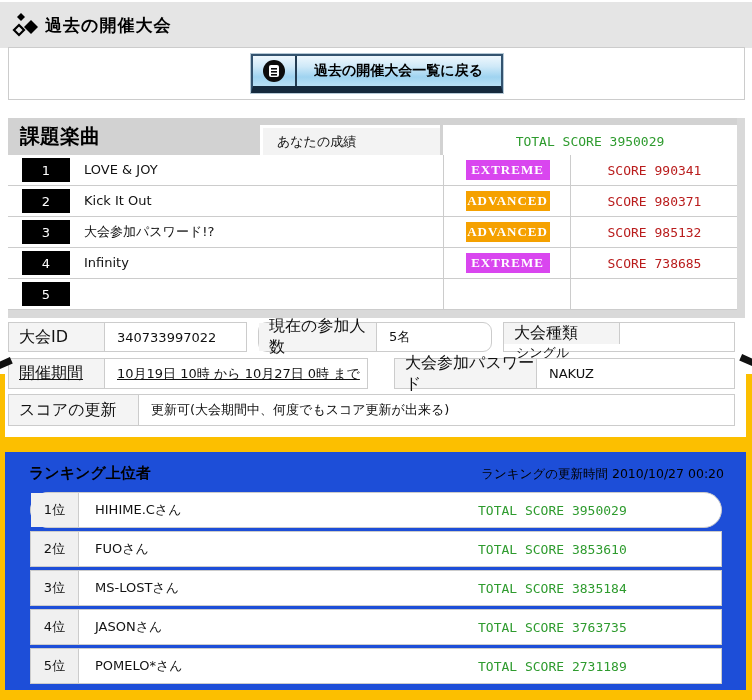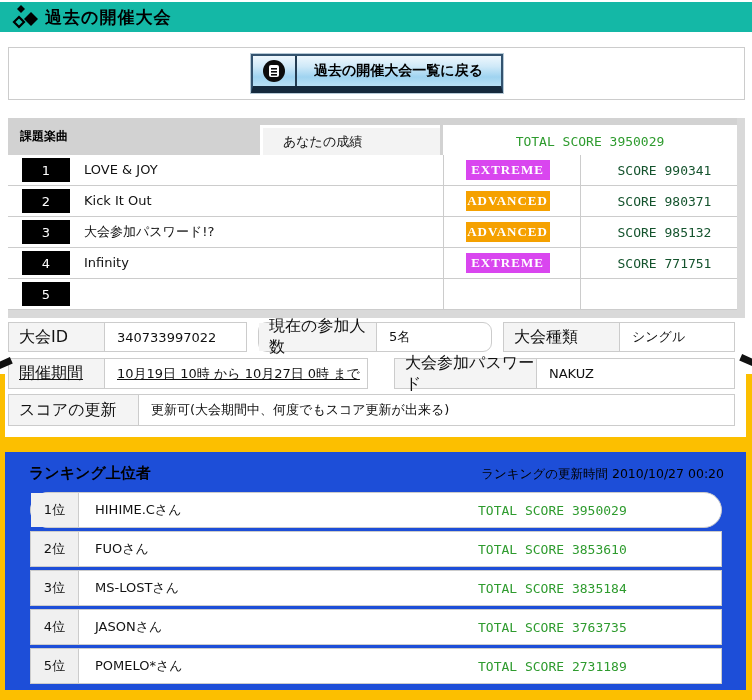--- a/index.html
+++ b/index.html
@@ -1,57 +1,57 @@
 <!DOCTYPE html>
 <html><head>
 <meta charset="utf-8">
 <style>
   html,body{margin:0;padding:0;background:#fff;}
   .page{position:relative;width:752px;height:700px;background:#fff;overflow:hidden;
         font-family:"DejaVu Sans",sans-serif;color:#111;}
 
   
-  .top-band{position:absolute;left:0;top:2px;width:752px;height:30px;background:#14b8a6;
+  .top-band{position:absolute;left:0;top:2px;width:752px;height:46px;background:#e5e5e5;
             display:flex;align-items:center;}
   .top-band .dia-icon{margin-left:12px;width:27px;height:27px;flex:0 0 auto;}
   .top-band .title{margin-left:6px;font-size:17px;font-weight:bold;letter-spacing:1px;color:#000;}
 
   
   .button-panel{position:absolute;left:8px;top:47px;width:735px;height:51px;border:1px solid #ccc;
                 display:flex;align-items:center;justify-content:center;background:#fff;}
   .back-btn{width:248px;height:30px;display:flex;align-items:stretch;cursor:pointer;
             border:2px solid #33536f;border-bottom:7px solid #15293c;outline:1px solid #b6c9d6;
             background:linear-gradient(180deg,#eef7fd 0%,#cfe9f8 35%,#9fd3f0 70%,#b9e0f5 100%);}
   .back-btn .icon-cell{width:42px;display:flex;align-items:center;justify-content:center;
             border-right:2px solid #223c52;}
   .back-btn .label-cell{flex:1;display:flex;align-items:center;justify-content:center;
             font-size:14px;font-weight:bold;color:#000;}
 
   
   .song-table{position:absolute;left:8px;top:118px;width:729px;
               border-right:8px solid #d9d9d9;border-bottom:8px solid #d9d9d9;}
   .song-head{position:relative;height:37px;background:#d2d2d2;}
   .song-head .col-songs{position:absolute;left:12px;top:0;line-height:37px;
-              font-size:12px;font-weight:bold;color:#000;}
+              font-size:20px;font-weight:bold;color:#000;}
   .song-head .col-your{position:absolute;left:252px;top:7px;bottom:0;width:180px;
               background:#f3f3f3;border-left:3px solid #fff;border-top:3px solid #fff;
-              box-sizing:border-box;display:flex;align-items:center;padding-left:20px;font-size:13px;}
+              box-sizing:border-box;display:flex;align-items:center;padding-left:14px;font-size:13px;}
   .song-head .col-total{position:absolute;left:435px;top:7px;bottom:0;width:294px;background:#fff;
               border-top:3px solid #fff;box-sizing:border-box;display:flex;align-items:center;
               justify-content:center;font-size:13px;color:#2e9b2e;
               font-family:"DejaVu Sans Mono",monospace;}
   .song-row{position:relative;height:30px;background:#fff;border-bottom:1px solid #ccc;}
   .song-row .num{position:absolute;left:14px;top:3px;width:48px;height:24px;background:#000;
               color:#fff;font-size:13px;display:flex;align-items:center;justify-content:center;}
   .song-row .stitle{position:absolute;left:76px;top:0;line-height:30px;font-size:13px;color:#111;}
   .song-row .diff{position:absolute;left:435px;top:0;width:127px;height:30px;
               border-left:1px solid #ccc;display:flex;align-items:center;justify-content:center;}
   .song-row .sscore{position:absolute;left:562px;top:0;width:167px;height:30px;
               border-left:1px solid #ccc;display:flex;align-items:center;justify-content:center;
-              font-size:13px;color:#14532d;font-family:"DejaVu Sans Mono",monospace;margin-left:10px;}
+              font-size:13px;color:#b91c1c;font-family:"DejaVu Sans Mono",monospace;}
   .badge{display:inline-block;min-width:84px;height:20px;line-height:20px;text-align:center;
          color:#fff;font-weight:bold;font-size:13px;letter-spacing:1px;
          font-family:"Liberation Serif",serif;}
   .badge:empty{display:none;}
   .badge.EXTREME{background:#d946ef;}
   .badge.ADVANCED{background:#f5a100;}
 
   
   .info-box{position:absolute;display:flex;border:1px solid #ccc;background:#fff;box-sizing:border-box;}
   .info-box .lbl{background:#f4f4f4;border-right:1px solid #ccc;display:flex;align-items:center;
@@ -136,39 +136,39 @@
           <span class="badge ADVANCED">ADVANCED</span>
         </span>
       <span class="sscore">SCORE 985132</span>
     </div>
     <div class="song-row">
       <span class="num">4</span>
       <span class="stitle">Infinity</span>
       <span class="diff">
           <span class="badge EXTREME">EXTREME</span>
         </span>
-      <span class="sscore">SCORE 771751</span>
+      <span class="sscore">SCORE 738685</span>
     </div>
     <div class="song-row">
       <span class="num">5</span>
       <span class="stitle"></span>
       <span class="diff"></span>
       <span class="sscore"></span>
     </div>
   </div>
 
   <div class="info-box" style="left:8px;top:322px;width:239px;height:30px;">
     <span class="lbl" style="width:96px;">大会ID</span>
     <span class="val">340733997022</span>
   </div>
   <div class="info-box" style="left:258px;top:322px;width:234px;height:30px;border-radius:9px;">
     <span class="lbl" style="width:118px;">現在の参加人数</span>
     <span class="val">5名</span>
   </div>
-  <div class="info-box" style="left:503px;top:322px;width:232px;height:30px;">
+  <div class="info-box" style="left:503px;top:322px;width:232px;height:30px;flex-direction:column;">
     <span class="lbl" style="width:116px;">大会種類</span>
     <span class="val">シングル</span>
   </div>
   <div class="info-box" style="left:8px;top:358px;width:360px;height:31px;text-decoration:underline;">
     <span class="lbl" style="width:96px;">開催期間</span>
     <span class="val">10月19日 10時 から 10月27日 0時 まで</span>
   </div>
   <div class="info-box" style="left:394px;top:358px;width:341px;height:31px;">
     <span class="lbl" style="width:142px;">大会参加パスワード</span>
     <span class="val">NAKUZ</span>

